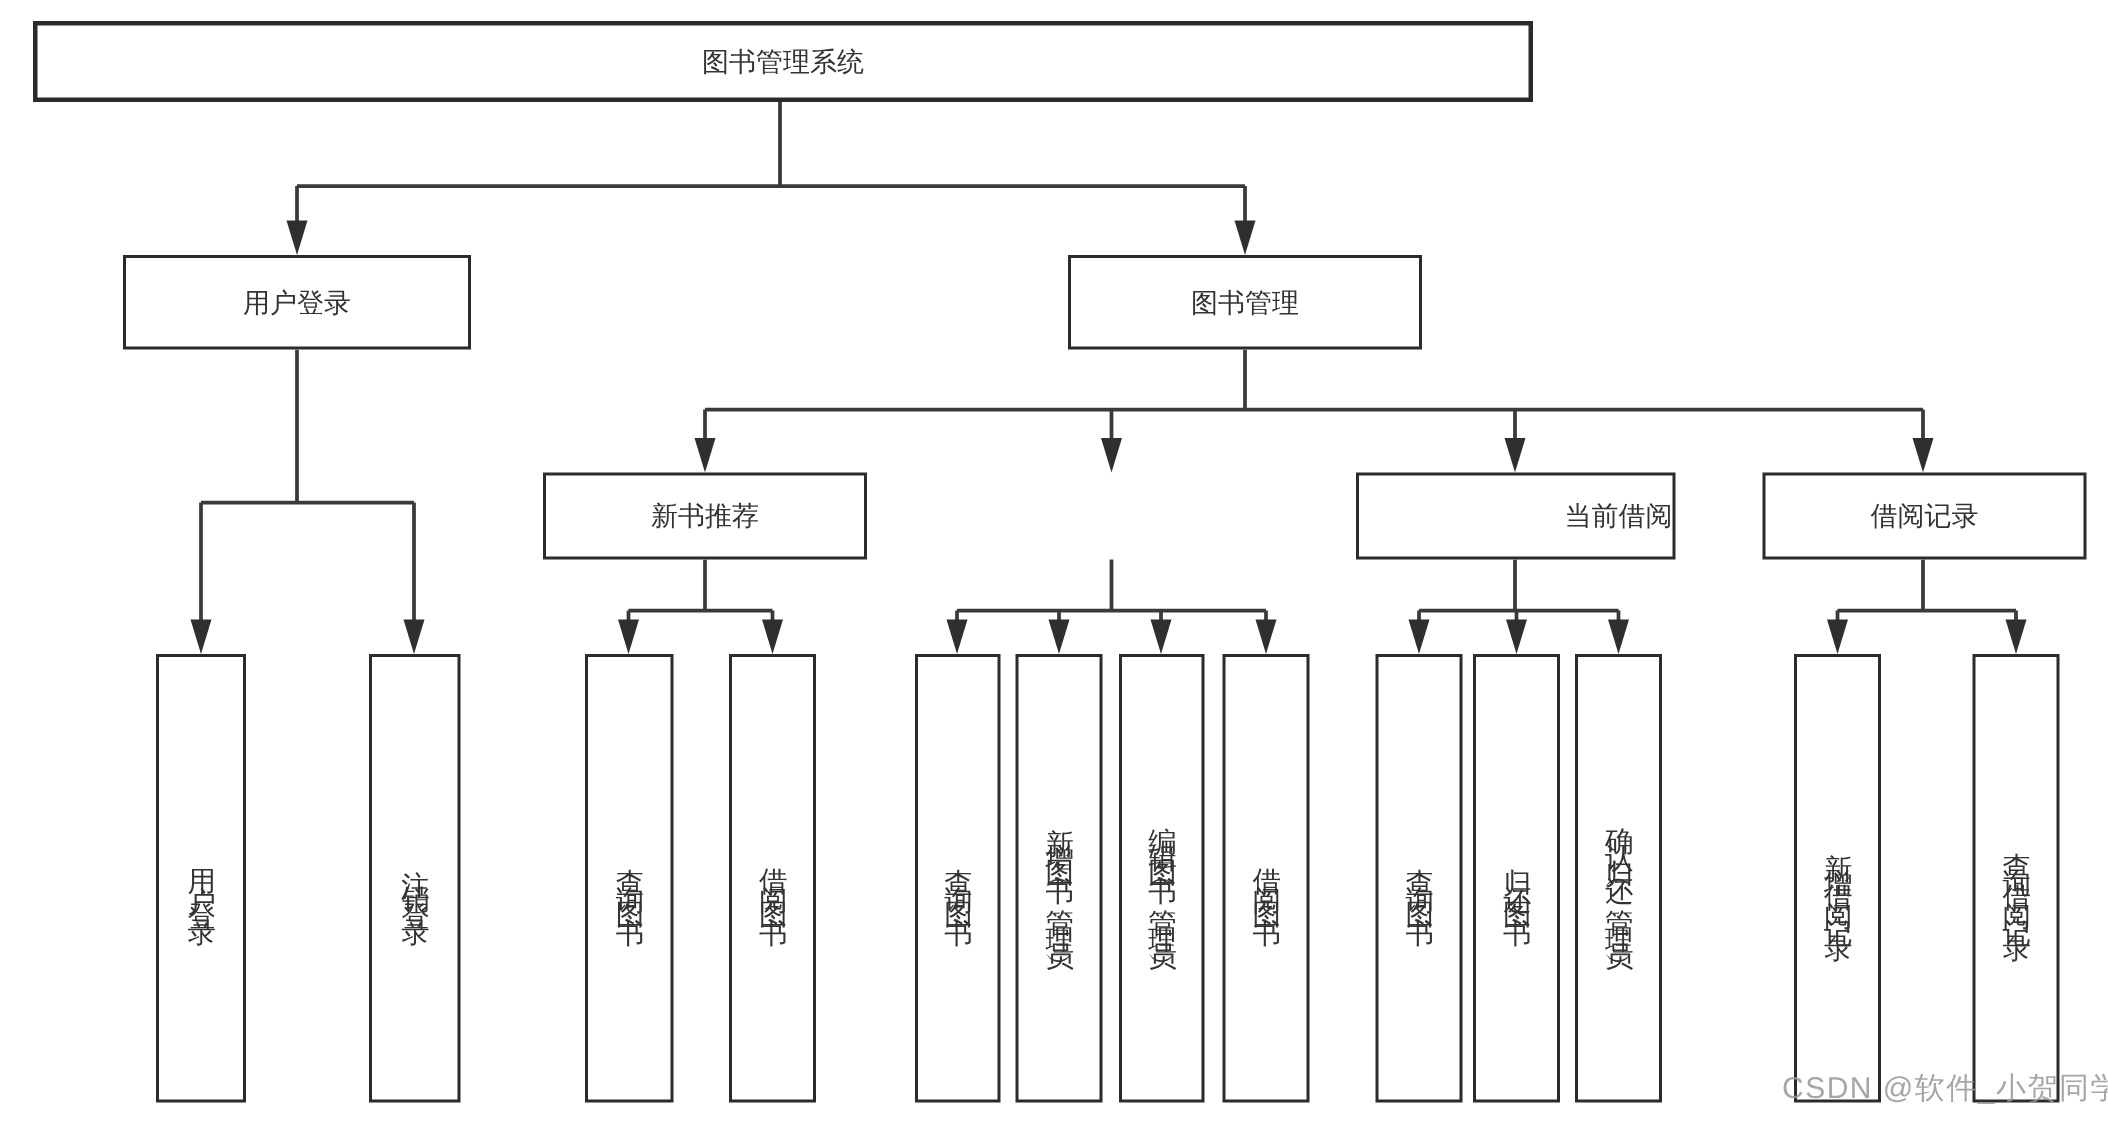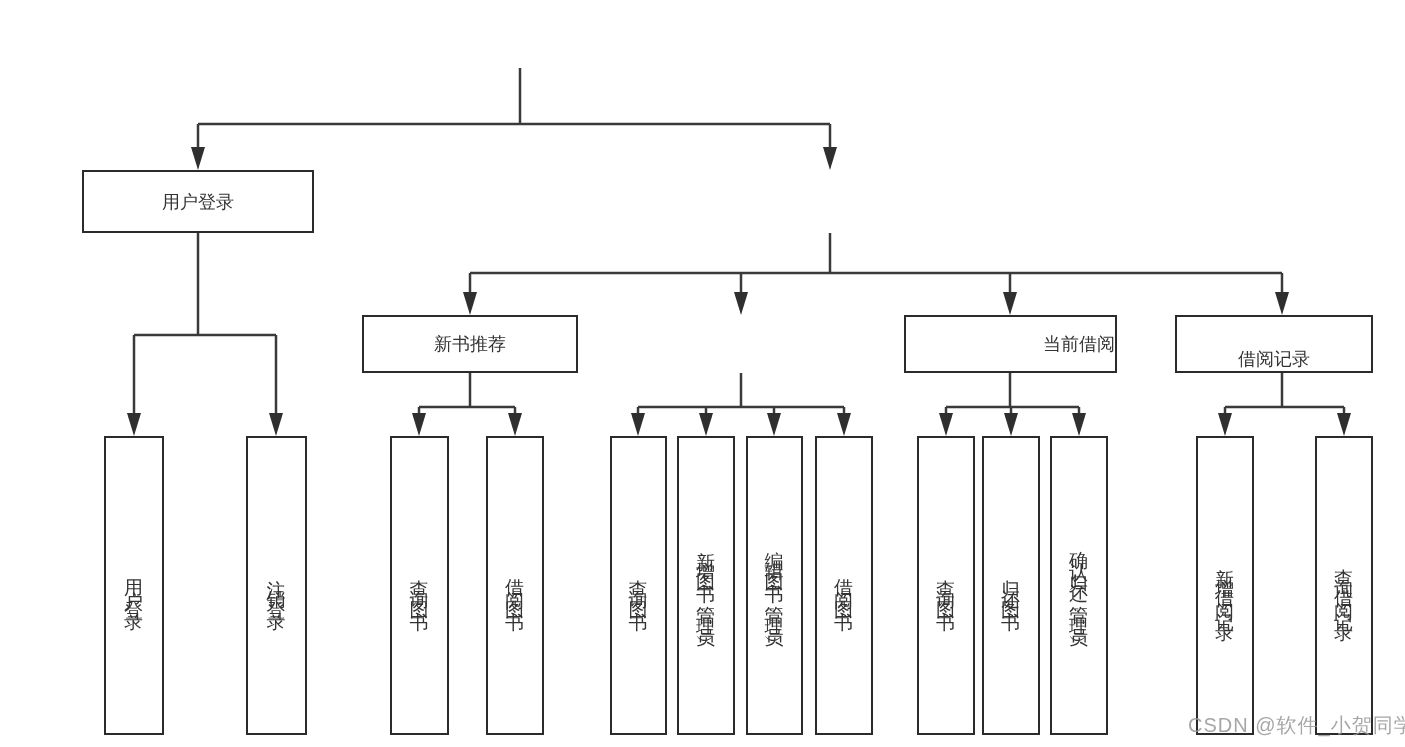--- a/index.html
+++ b/index.html
@@ -121,32 +121,38 @@
       <polygon points="767,413 781,413 774,436"></polygon>
       <polygon points="837,413 851,413 844,436"></polygon>
       <polygon points="939,413 953,413 946,436"></polygon>
       <polygon points="1004,413 1018,413 1011,436"></polygon>
       <polygon points="1072,413 1086,413 1079,436"></polygon>
       <polygon points="1218,413 1232,413 1225,436"></polygon>
       <polygon points="1337,413 1351,413 1344,436"></polygon>
     </g>
   </svg>
 
+  <div class="node root">
+    <span>图书管理系统</span>
+  </div>
 
   <div class="node l2" style="left:82px;width:232px;">
     <span>用户登录</span>
   </div>
+  <div class="node l2" style="left:712px;width:236px;">
+    <span>图书管理</span>
+  </div>
 
   <div class="node l3" style="left:362px;width:216px;">
     <span>新书推荐</span>
   </div>
   <div class="node l3" style="left:904px;width:213px;justify-content:flex-end;">
     <span>当前借阅</span>
   </div>
-  <div class="node l3" style="left:1175px;width:198px;align-items:flex-end;">
+  <div class="node l3" style="left:1175px;width:216px;">
     <span>借阅记录</span>
   </div>
 
   <div class="node leaf" style="left:104px;width:60px;">
     <span class="vtext">用户登录</span>
   </div>
   <div class="node leaf" style="left:246px;width:61px;">
     <span class="vtext">注销登录</span>
   </div>
 

